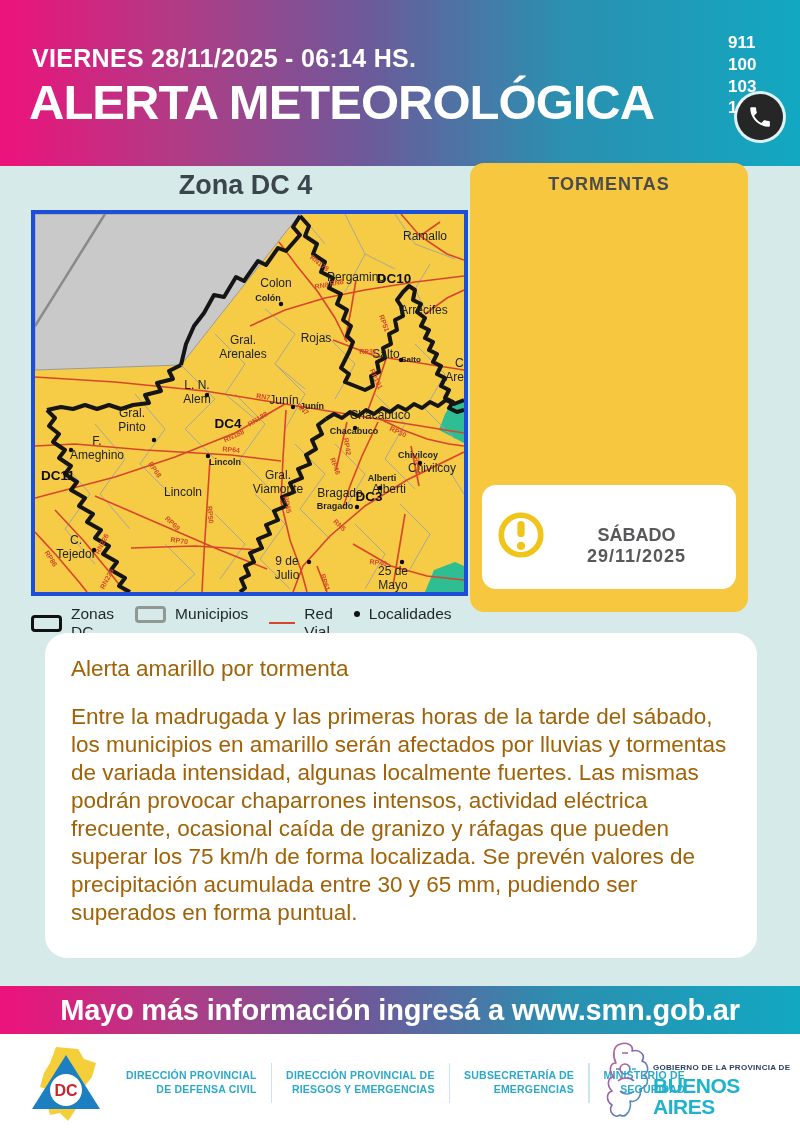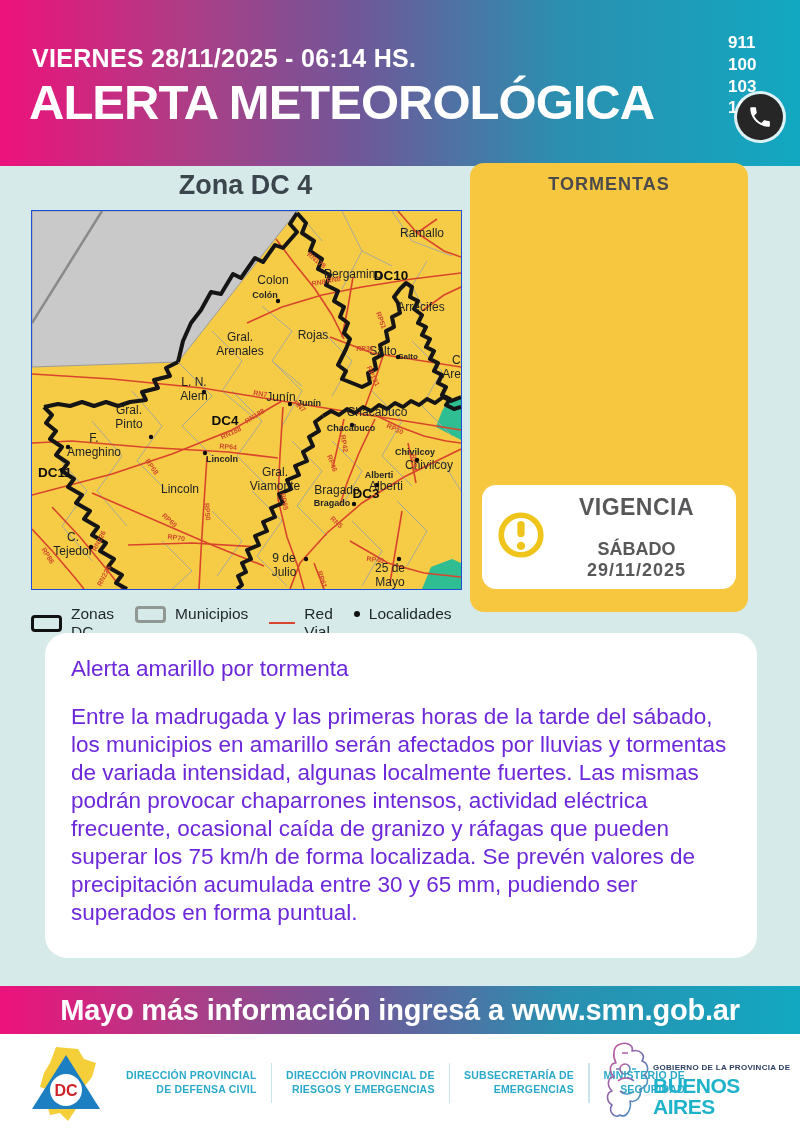--- a/index.html
+++ b/index.html
@@ -10,21 +10,21 @@
     background:linear-gradient(90deg,#ed127b 0%,#b13b85 22%,#6f5899 45%,#2b8fb0 70%,#12a8c1 100%);}
   .date-line{position:absolute;left:32px;top:44px;color:#fff;font-size:25px;font-weight:700;letter-spacing:.3px;}
   .main-title{position:absolute;left:29px;top:74px;color:#fff;font-size:49px;font-weight:800;letter-spacing:-1px;white-space:nowrap;}
   .numbers{position:absolute;right:14px;top:8px;width:58px;text-align:left;color:#fff;
     font-size:17px;font-weight:700;line-height:1.28;margin-top:24px;}
   .phone-badge{position:absolute;right:17px;top:94px;width:46px;height:46px;border-radius:50%;
     background:#262626;box-shadow:0 0 0 3px rgba(255,255,255,.85);display:flex;align-items:center;justify-content:center;}
   
   .map-title{position:absolute;left:31px;top:170px;width:429px;text-align:center;
     font-size:27px;font-weight:800;color:#3a454c;}
-  .map-frame{position:absolute;left:31px;top:210px;width:429px;height:378px;border:1px solid #1d4ed8;
+  .map-frame{position:absolute;left:31px;top:210px;width:429px;height:378px;border:4px solid #1d4ed8;
     box-sizing:content-box;background:#f6cb45;}
   .map-frame svg{display:block;}
   .legend{position:absolute;left:31px;top:593px;width:440px;display:flex;align-items:flex-start;
     font-size:15.5px;color:#1c262b;font-weight:400;margin-top:12px;}
   .legend .item{display:flex;align-items:center;margin-right:21px;}
   .sw{margin-right:9px;flex:none;}
   .sw-zona{width:25px;height:11px;border:3.5px solid #111;border-radius:4px;background:transparent;}
   .sw-muni{width:25px;height:11px;border:3px solid #8f9892;border-radius:4px;background:transparent;}
   .sw-via{width:26px;height:0;border-top:2px solid #d9452c;}
   .sw-loc{width:6px;height:6px;border-radius:50%;background:#111;}
@@ -39,21 +39,21 @@
     color:#4b4b4d;line-height:1.18;letter-spacing:.3px;}
   .vigencia{position:absolute;left:12px;top:322px;width:254px;height:104px;background:#fff;border-radius:14px;
     display:flex;align-items:center;}
   .vig-icon{flex:none;margin-left:13px;}
   .vig-text{flex:1;text-align:center;color:#58585a;padding-right:10px;}
   .vig-title{font-size:23px;font-weight:800;letter-spacing:.5px;}
   .vig-day{font-size:18px;font-weight:800;margin-top:18px;}
   .vig-date{font-size:18px;font-weight:800;letter-spacing:1px;}
   
   .text-card{position:absolute;left:45px;top:633px;width:712px;height:325px;background:#fff;border-radius:22px;
-    box-sizing:border-box;padding:22px 26px;color:#6d28d9;font-size:22.5px;line-height:28px;overflow:hidden;}
+    box-sizing:border-box;padding:22px 26px;color:#a16207;font-size:22.5px;line-height:28px;overflow:hidden;}
   .text-card p{margin:0;}
   .text-card p + p{margin-top:20px;}
   
   .banner{position:absolute;left:0;top:986px;width:800px;height:48px;
     background:linear-gradient(90deg,#ed127b 0%,#b13b85 22%,#6f5899 45%,#2b8fb0 70%,#12a8c1 100%);
     display:flex;align-items:center;justify-content:center;}
   .banner-text{color:#fff;font-size:29px;font-weight:800;letter-spacing:-.2px;white-space:nowrap;}
   
   .footer{position:absolute;left:0;top:1034px;width:800px;height:97px;background:#fff;}
   .dc-logo{position:absolute;left:22px;top:9px;}
@@ -269,21 +269,20 @@
 
     <div class="vigencia">
       <div class="vig-icon">
         <svg width="52" height="52" viewBox="0 0 50 50">
           <circle cx="25" cy="25" r="19" stroke="#efc51c" stroke-width="5.5" fill="none"></circle>
           <rect x="21.5" y="11.5" width="7" height="15.5" rx="3.5" fill="#efc51c"></rect>
           <circle cx="25" cy="35.5" r="4" fill="#efc51c"></circle>
         </svg>
       </div>
       <div class="vig-text">
-        <div class="vig-title">VIGENCIA</div>
         <div class="vig-day">SÁBADO</div>
         <div class="vig-date">29/11/2025</div>
       </div>
     </div>
   </div>
 
   <div class="text-card">
     <p>Alerta amarillo por tormenta</p>
     <p>Entre la madrugada y las primeras horas de la tarde del sábado, los municipios en amarillo serán afectados por lluvias y tormentas de variada intensidad, algunas localmente fuertes. Las mismas podrán provocar chaparrones intensos, actividad eléctrica frecuente, ocasional caída de granizo y ráfagas que pueden superar los 75 km/h de forma localizada. Se prevén valores de precipitación acumulada entre 30 y 65 mm, pudiendo ser superados en forma puntual.</p>
   </div>

